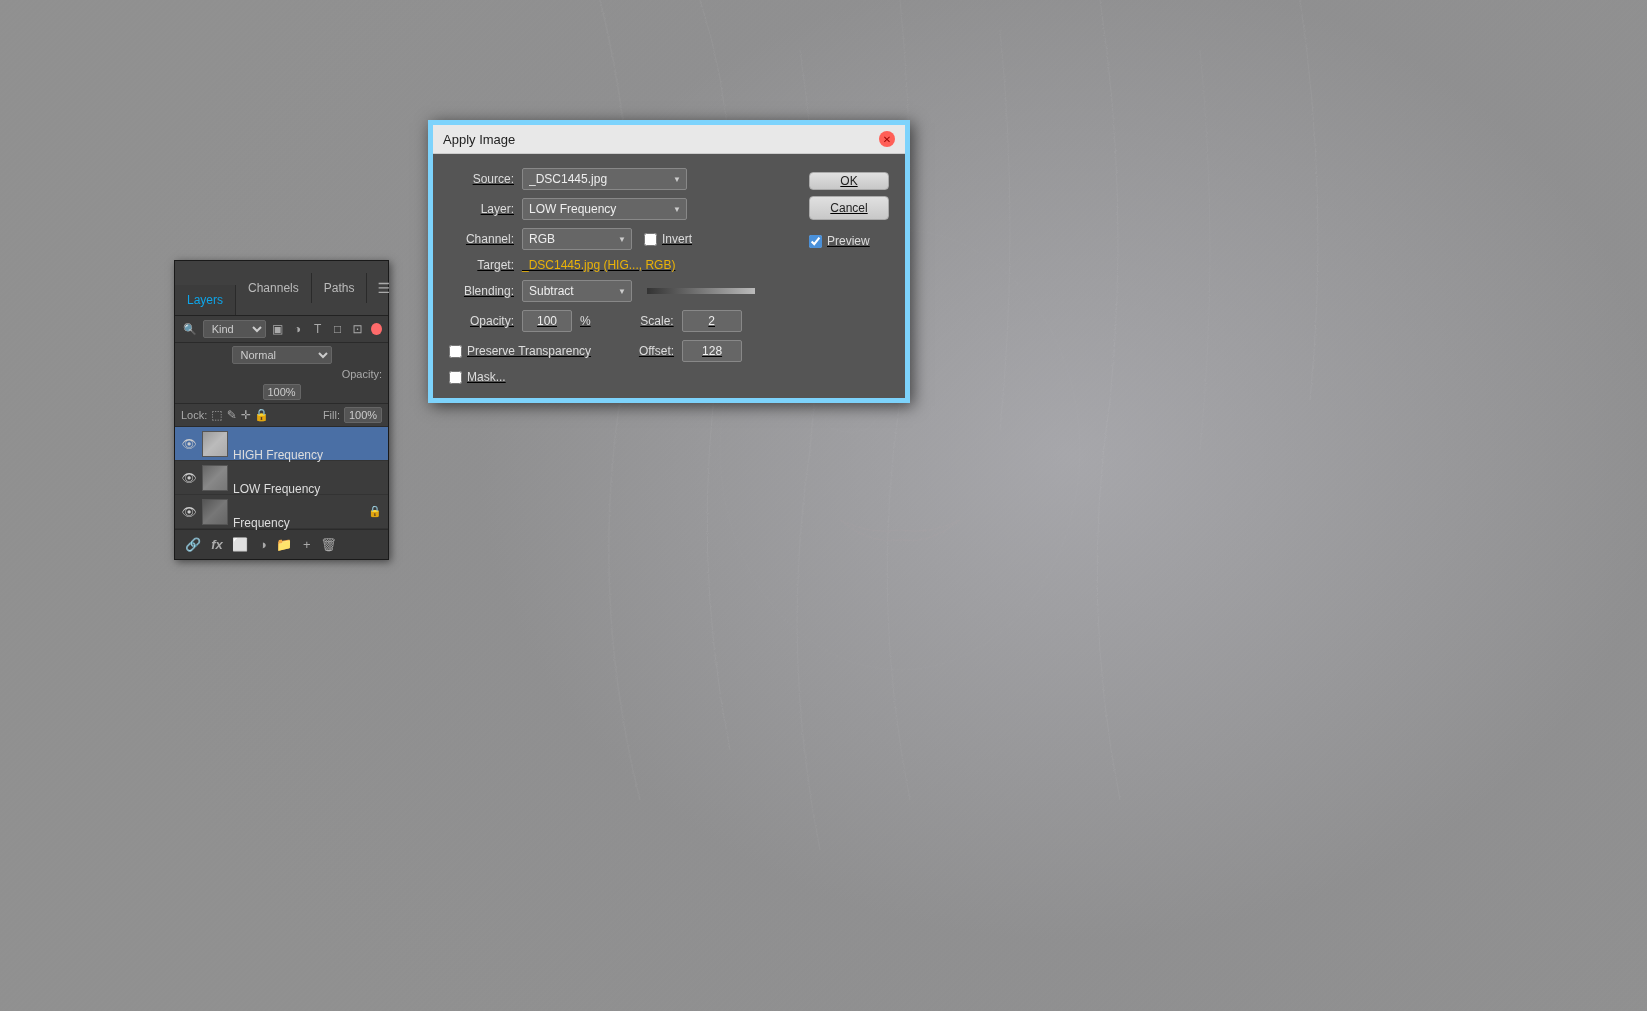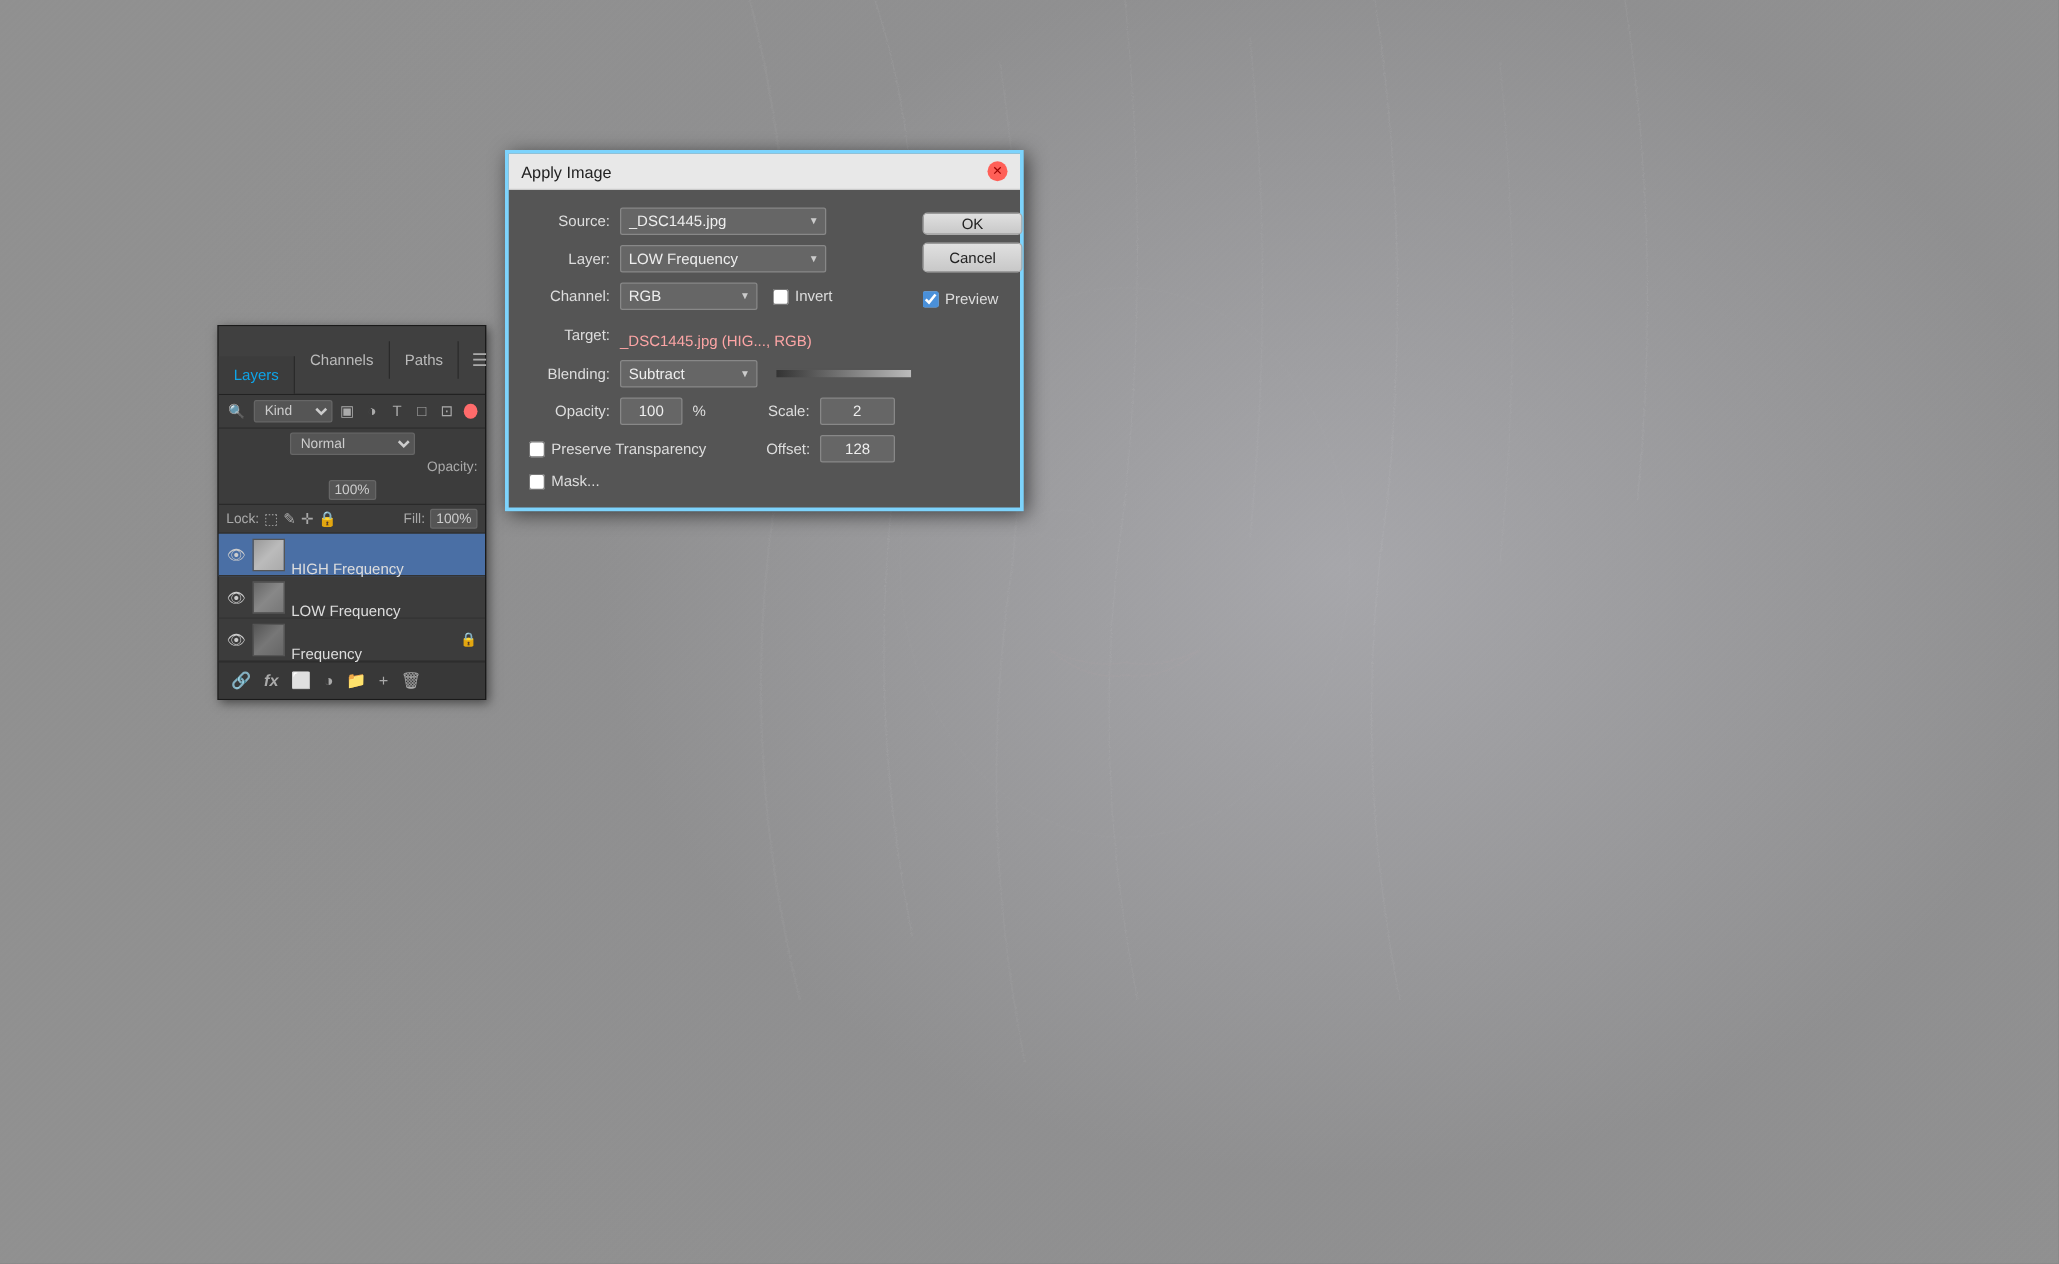--- a/index.html
+++ b/index.html
@@ -263,25 +263,25 @@
 
     .bottom-icon {
       color: #aaa;
       font-size: 13px;
       cursor: pointer;
       padding: 2px;
     }
 
     .apply-image-dialog {
       position: absolute;
-      left: 404px;
+      left: 428px;
       top: 120px;
-      width: 415px;
+      width: 482px;
       background: #555;
-      border: 3px solid #7dd3fc;
+      border: 5px solid #7dd3fc;
       box-shadow: 3px 3px 15px rgba(0,0,0,0.6);
       pointer-events: all;
     }
 
     .dialog-titlebar {
       display: flex;
       align-items: center;
       justify-content: space-between;
       background: #e8e8e8;
       padding: 6px 10px;
@@ -306,20 +306,21 @@
       justify-content: center;
       font-size: 10px;
       color: #900;
     }
 
     .dialog-body {
       padding: 14px 16px;
       display: grid;
       grid-template-columns: 1fr auto;
       gap: 8px;
+      text-decoration: underline;
     }
 
     .dialog-fields {
       display: flex;
       flex-direction: column;
       gap: 8px;
     }
 
     .field-row {
       display: flex;
@@ -385,23 +386,22 @@
     }
 
     .dialog-checkbox {
       width: 13px;
       height: 13px;
       cursor: pointer;
       accent-color: #555;
     }
 
     .target-text {
-      color: #fca5a5;
-      font-size: 12px;
-      margin-top: 10px;
+      color: #eab308;
+      font-size: 12px;
     }
 
     .scale-label {
       color: #ddd;
       font-size: 12px;
       min-width: 45px;
       text-align: right;
     }
 
     .scale-input {

